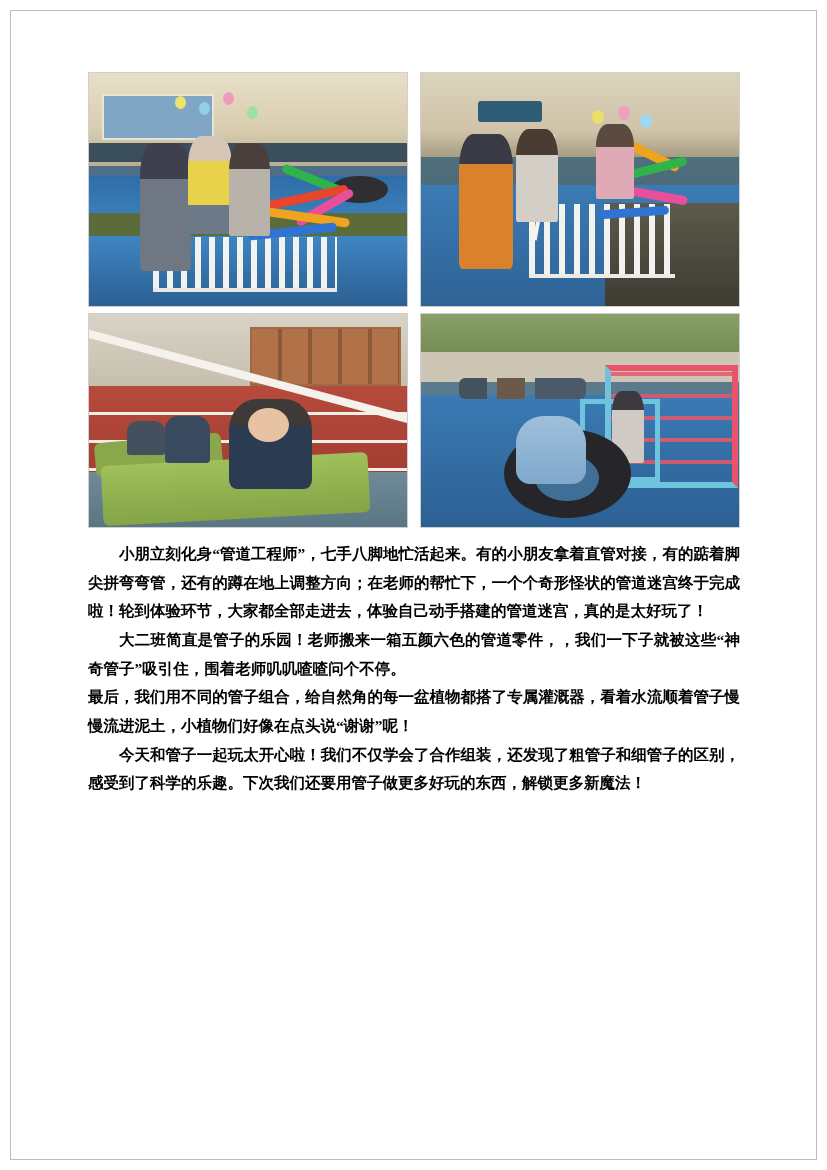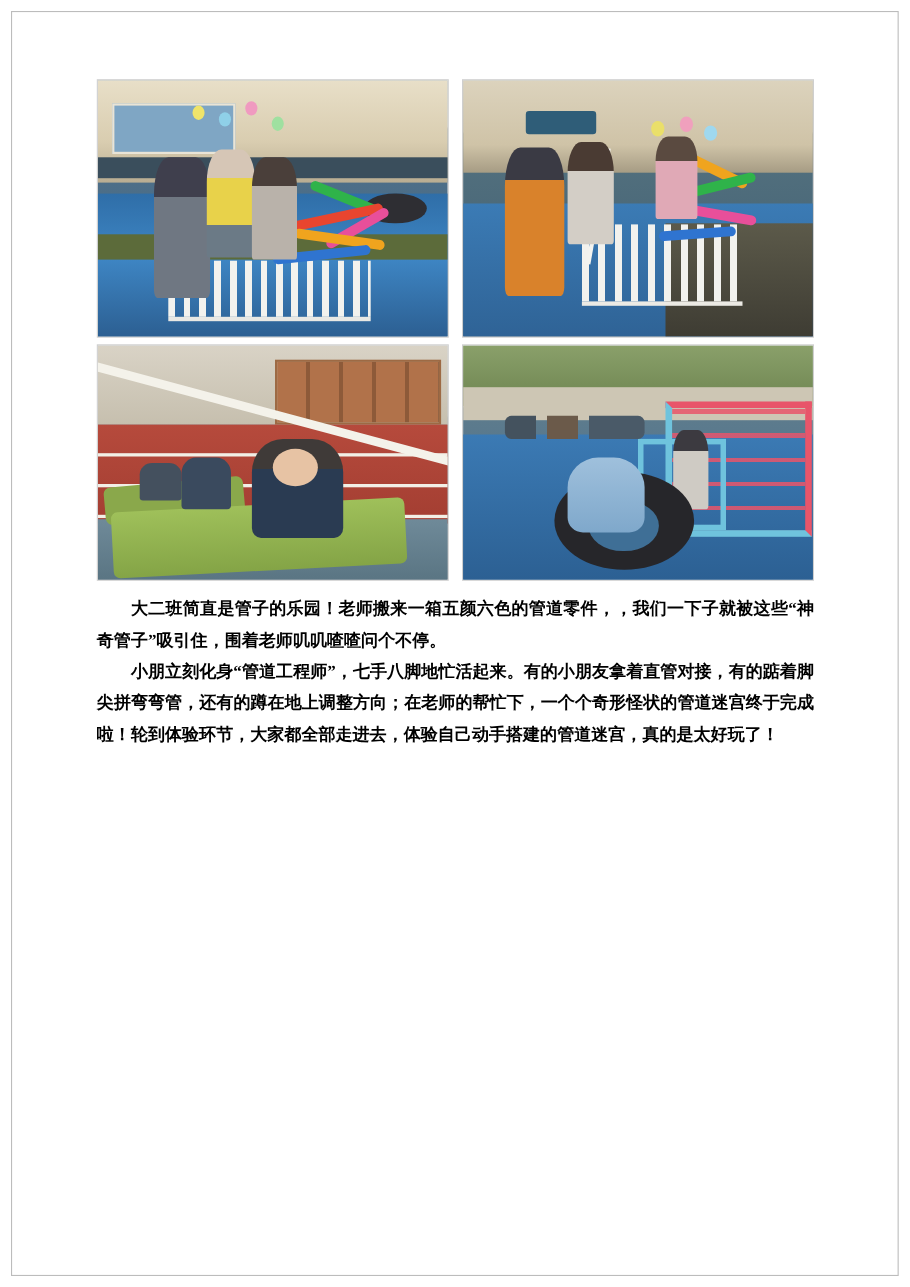--- a/index.html
+++ b/index.html
@@ -351,18 +351,20 @@
         <div class="kidStand"></div>
         <div class="kidsRow"></div>
         <div class="tyre"></div>
         <div class="tyreHole"></div>
         <div class="kidBlue"></div>
       </div>
 
     </div>
 
     <div class="article">
+      <p class="indent">小朋立刻化身“管道工程师”，七手八脚地忙活起来。有的小朋友拿着直管对接，有的踮着脚尖拼弯弯管，还有的蹲在地上调整方向；在老师的帮忙下，一个个奇形怪状的管道迷宫终于完成啦！轮到体验环节，大家都全部走进去，体验自己动手搭建的管道迷宫，真的是太好玩了！</p>
       <p class="indent">大二班简直是管子的乐园！老师搬来一箱五颜六色的管道零件，，我们一下子就被这些“神奇管子”吸引住，围着老师叽叽喳喳问个不停。</p>
-      <p class="indent">小朋立刻化身“管道工程师”，七手八脚地忙活起来。有的小朋友拿着直管对接，有的踮着脚尖拼弯弯管，还有的蹲在地上调整方向；在老师的帮忙下，一个个奇形怪状的管道迷宫终于完成啦！轮到体验环节，大家都全部走进去，体验自己动手搭建的管道迷宫，真的是太好玩了！</p>
+      <p class="noindent">最后，我们用不同的管子组合，给自然角的每一盆植物都搭了专属灌溉器，看着水流顺着管子慢慢流进泥土，小植物们好像在点头说“谢谢”呢！</p>
+      <p class="indent">今天和管子一起玩太开心啦！我们不仅学会了合作组装，还发现了粗管子和细管子的区别，感受到了科学的乐趣。下次我们还要用管子做更多好玩的东西，解锁更多新魔法！</p>
     </div>
 
   </div>
 </div>
 
 </body></html>

